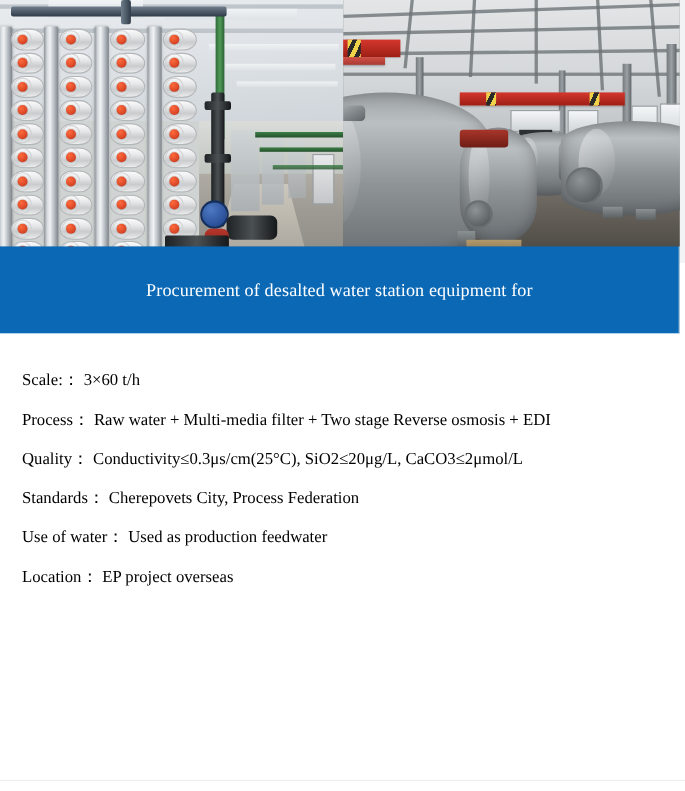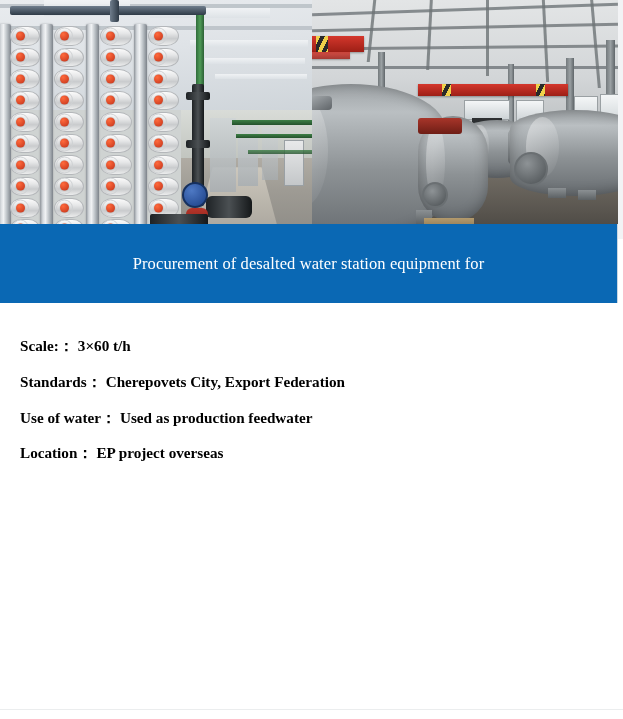--- a/index.html
+++ b/index.html
@@ -90,21 +90,21 @@
   .banner-title{
     color:#ffffff;font-family:"Liberation Serif",serif;font-size:16.5px;
     line-height:1.42;font-weight:400;letter-spacing:.1px;padding:0 14px;
   }
 
   
   .body-area{position:absolute;left:0;top:318px;width:623px;height:396px;background:#fff;}
   .spec-list{margin:0;padding:17px 14px 0 20px;list-style:none;}
   .spec-line{
     font-family:"Liberation Serif",serif;font-size:15.2px;color:#000;
-    line-height:1.40;margin:0 0 14.5px 0;white-space:normal;font-weight:bold;
+    line-height:1.40;margin:0 0 14.5px 0;white-space:normal;
   }
   .spec-label{white-space:nowrap;}
   .spec-value{}
   .bottom-rule{position:absolute;left:0;bottom:4px;width:623px;height:1px;background:#ebedee;}
 </style>
 </head>
 <body>
 
 <div class="page">
 
@@ -370,22 +370,30 @@
     </div>
   </div>
 
   <div class="body-area">
     <ul class="spec-list">
       <li class="spec-line">
         <span class="spec-label">Scale:：</span>
         <span class="spec-value">3×60 t/h</span>
       </li>
       <li class="spec-line">
+        <span class="spec-label">Process：</span>
+        <span class="spec-value">Raw water + Multi-media filter + Two stage Reverse osmosis + EDI</span>
+      </li>
+      <li class="spec-line">
+        <span class="spec-label">Quality：</span>
+        <span class="spec-value">Conductivity≤0.3μs/cm(25°C), SiO2≤20μg/L, CaCO3≤2μmol/L</span>
+      </li>
+      <li class="spec-line">
         <span class="spec-label">Standards：</span>
-        <span class="spec-value">Cherepovets City, Export Federation</span>
+        <span class="spec-value">Cherepovets City, Process Federation</span>
       </li>
       <li class="spec-line">
         <span class="spec-label">Use of water：</span>
         <span class="spec-value">Used as production feedwater</span>
       </li>
       <li class="spec-line">
         <span class="spec-label">Location：</span>
         <span class="spec-value">EP project overseas</span>
       </li>
     </ul>

